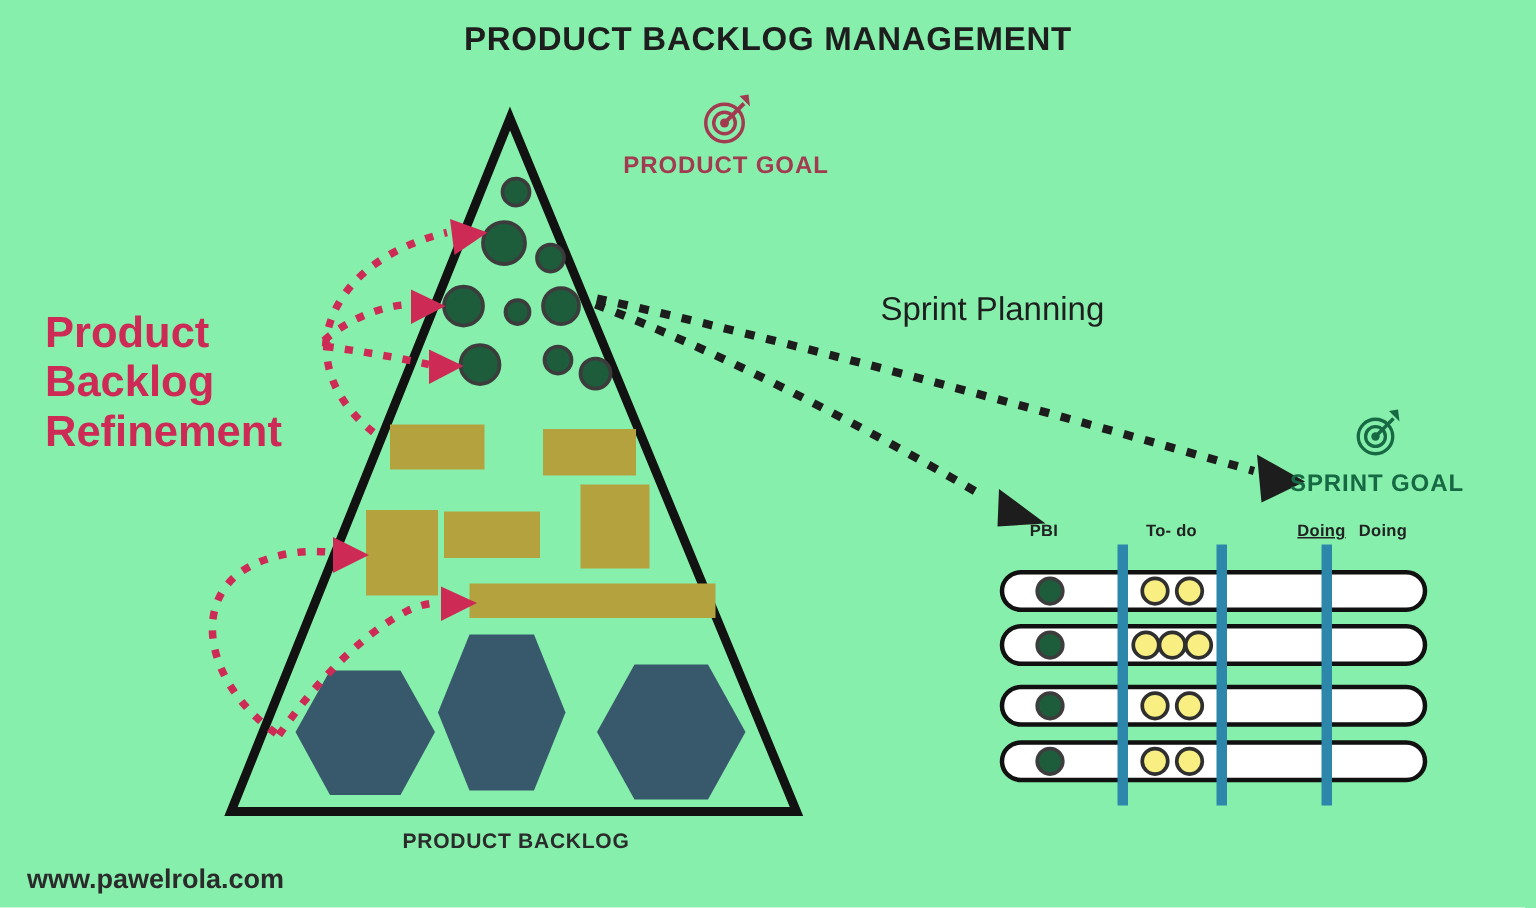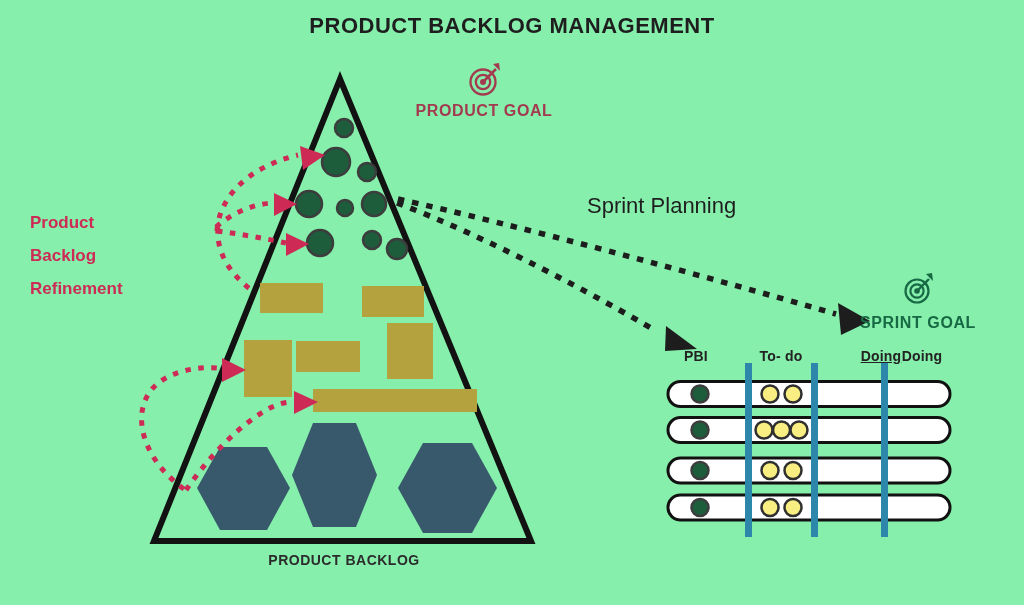--- a/index.html
+++ b/index.html
@@ -11,28 +11,28 @@
     position:relative;width:1024px;height:605px;background:#86efac;overflow:hidden;
     font-family:"Liberation Sans",sans-serif;
   }
   .canvas svg{position:absolute;left:0;top:0;}
   .lbl{position:absolute;font-weight:bold;white-space:nowrap;}
   .title{
     left:0;right:0;top:13px;text-align:center;
     font-size:22px;font-weight:800;letter-spacing:.5px;color:#1e1e1e;
   }
   .refine{
-    left:30px;top:206px;font-size:17px;font-weight:800;line-height:33px;color:var(--pink);
+    left:30px;top:206px;font-size:29px;font-weight:800;line-height:33px;color:var(--pink);
   }
   .sprint-planning{left:587px;top:193px;font-size:22px;font-weight:400;color:#1e1e1e;}
   .goal-lbl{font-size:16px;letter-spacing:.6px;transform:translateX(-50%);}
   .product-goal-lbl{left:484px;top:102px;color:var(--maroon);}
   .sprint-goal-lbl{left:918px;top:314px;color:var(--green_text);}
   .backlog-lbl{left:344px;top:552px;transform:translateX(-50%);font-size:14px;letter-spacing:.5px;color:#2b2b2b;}
-  .col-head{font-size:14px;color:#222;transform:translateX(-50%);letter-spacing:.2px;}
+  .col-head{font-size:11px;color:#222;transform:translateX(-50%);letter-spacing:.2px;}
   .watermark{left:18px;top:576px;font-size:18px;font-weight:800;color:#2b2b2b;}
 
   .tri{fill:none;stroke:#121212;stroke-width:6;stroke-linejoin:miter;}
   .gcirc{fill:var(--dark_green);stroke:#3c3c3c;stroke-width:2.5;}
   .orect{fill:var(--olive);}
   .hex{fill:var(--teal);}
   .pinkdash{fill:none;stroke:var(--pink);stroke-width:5;stroke-dasharray:5.5 7.5;stroke-linecap:butt;}
   .pinkhead{fill:var(--pink);}
   .blackdash{fill:none;stroke:var(--ink);stroke-width:5.5;stroke-dasharray:6.5 8;}
   .blackhead{fill:var(--ink);}
@@ -157,13 +157,14 @@
   <div class="lbl sprint-planning">Sprint Planning</div>
   <div class="lbl goal-lbl product-goal-lbl">PRODUCT GOAL</div>
   <div class="lbl goal-lbl sprint-goal-lbl">SPRINT GOAL</div>
   <div class="lbl backlog-lbl">PRODUCT BACKLOG</div>
 
   <div class="lbl col-head" style="left:696px;top:348px;">PBI</div>
   <div class="lbl col-head" style="left:781px;top:348px;">To- do</div>
   <div class="lbl col-head" style="left:881px;top:348px;text-decoration:underline;">Doing</div>
   <div class="lbl col-head" style="left:922px;top:348px;">Doing</div>
 
+  <div class="lbl watermark">www.pawelrola.com</div>
 </div>
 
 </body></html>

